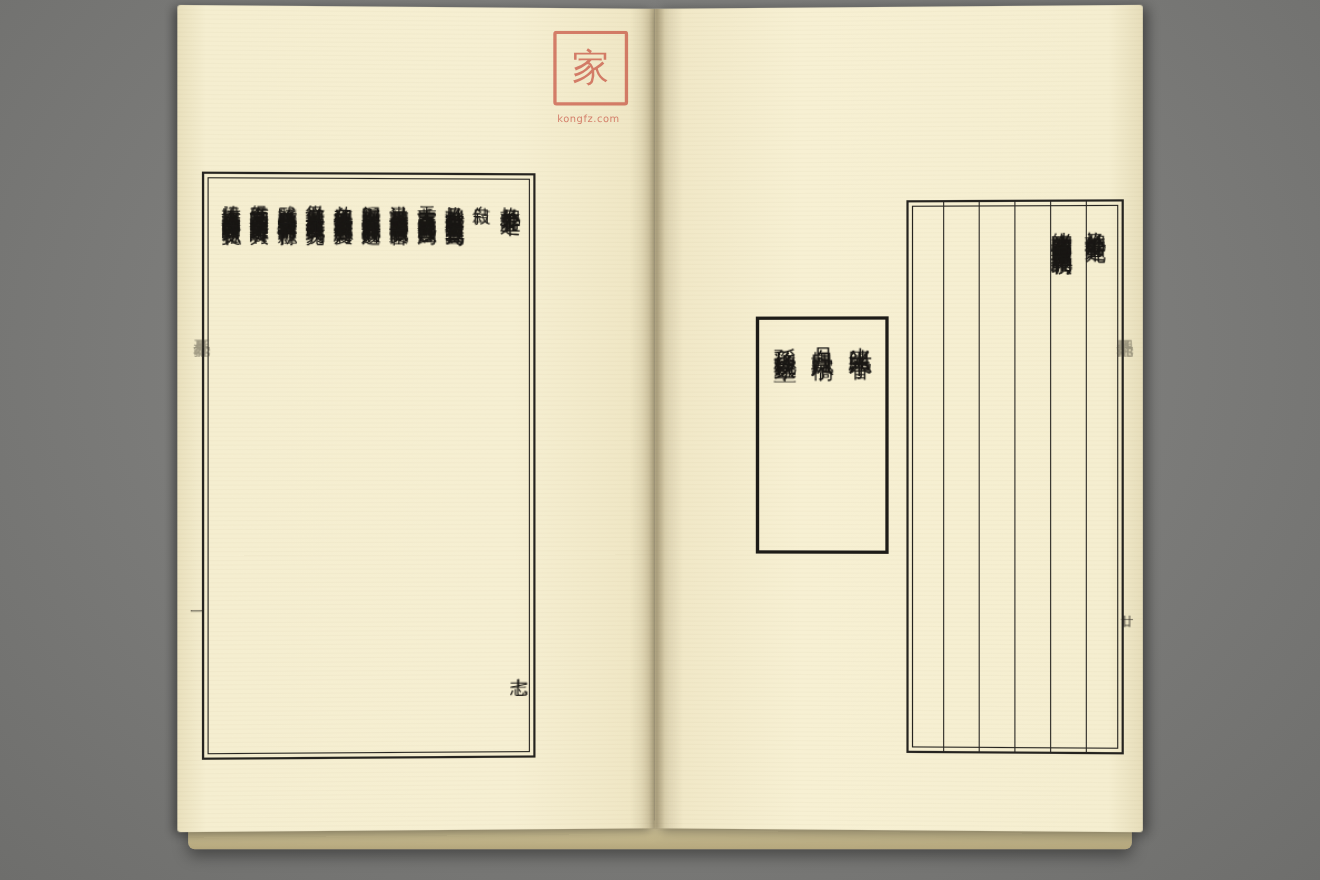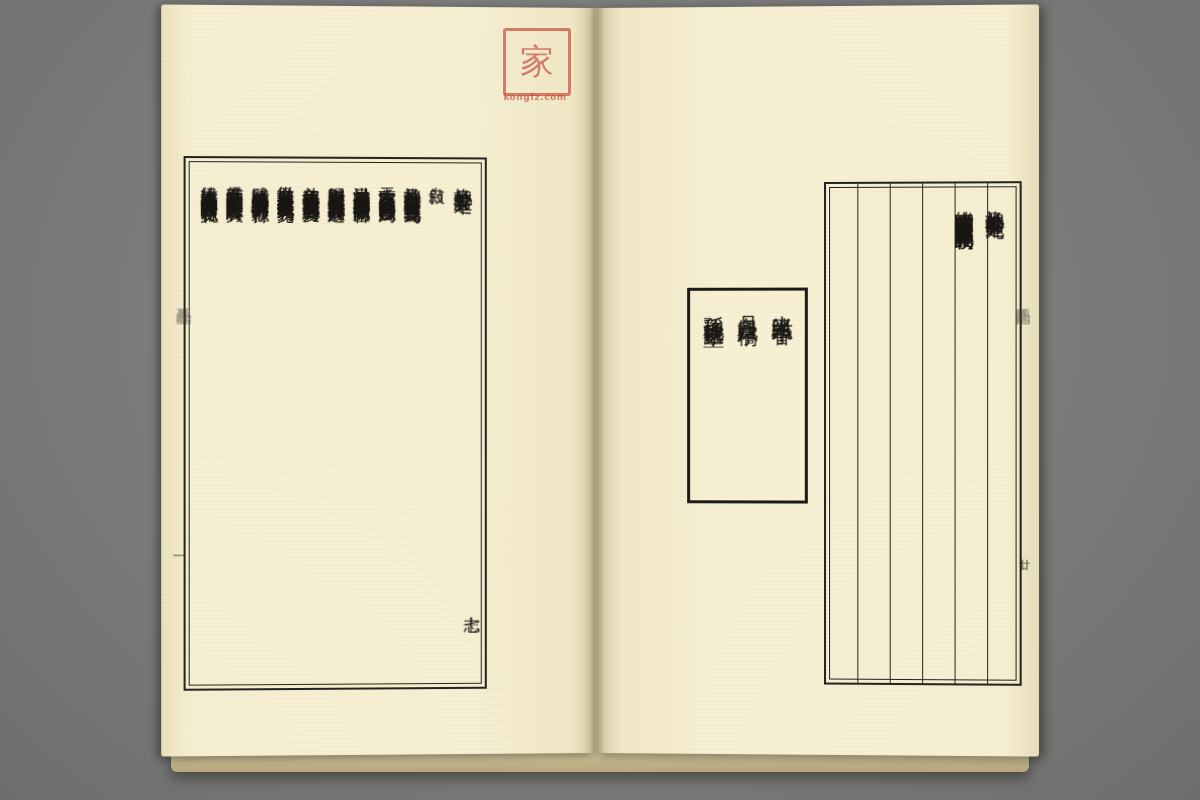--- a/index.html
+++ b/index.html
@@ -247,29 +247,28 @@
     display: flex;
     align-items: center;
     justify-content: center;
     color: #c0392b;
     font-size: 34px;
     font-family: "DejaVu Serif", serif;
   }
   #stamp-caption {
     position: absolute;
     left: 492px;
-    top: 92px;
+    top: 104px;
     width: 86px;
     text-align: center;
     color: #c0392b;
     opacity: .6;
     font-size: 9px;
     letter-spacing: .5px;
     font-family: "DejaVu Sans", sans-serif;
-    font-weight: bold;
   }
 
   
   .texture {
     position: absolute;
     inset: 0;
     pointer-events: none;
     background-image:
       repeating-linear-gradient(0deg, rgba(140,125,85,0.035) 0px, rgba(140,125,85,0.035) 1px, transparent 1px, transparent 4px);
     mix-blend-mode: multiply;

